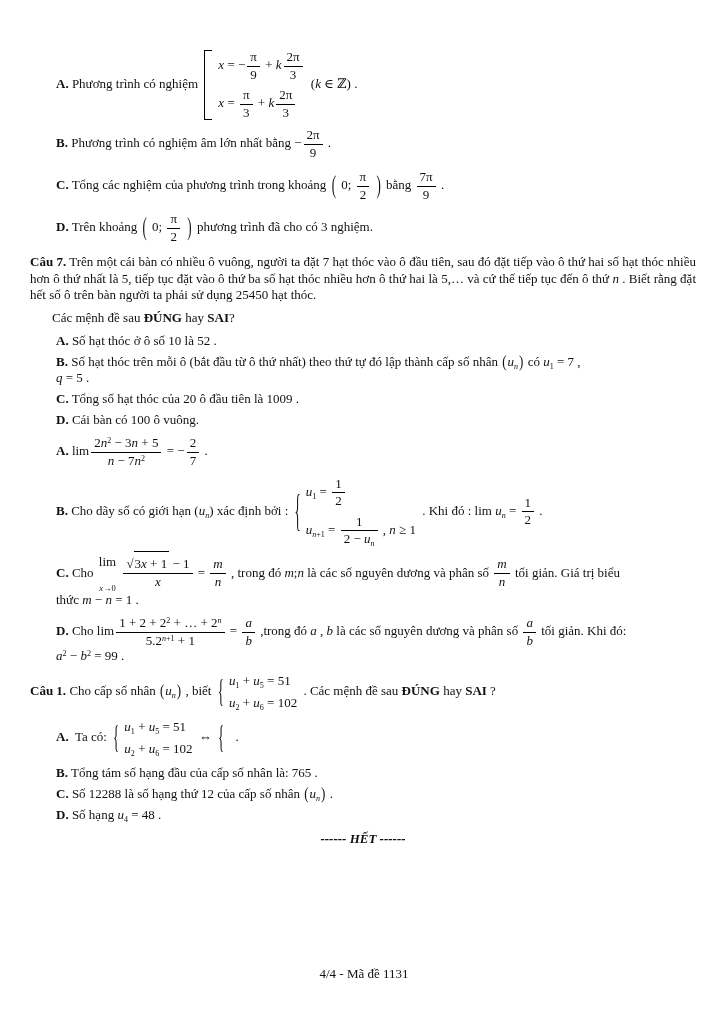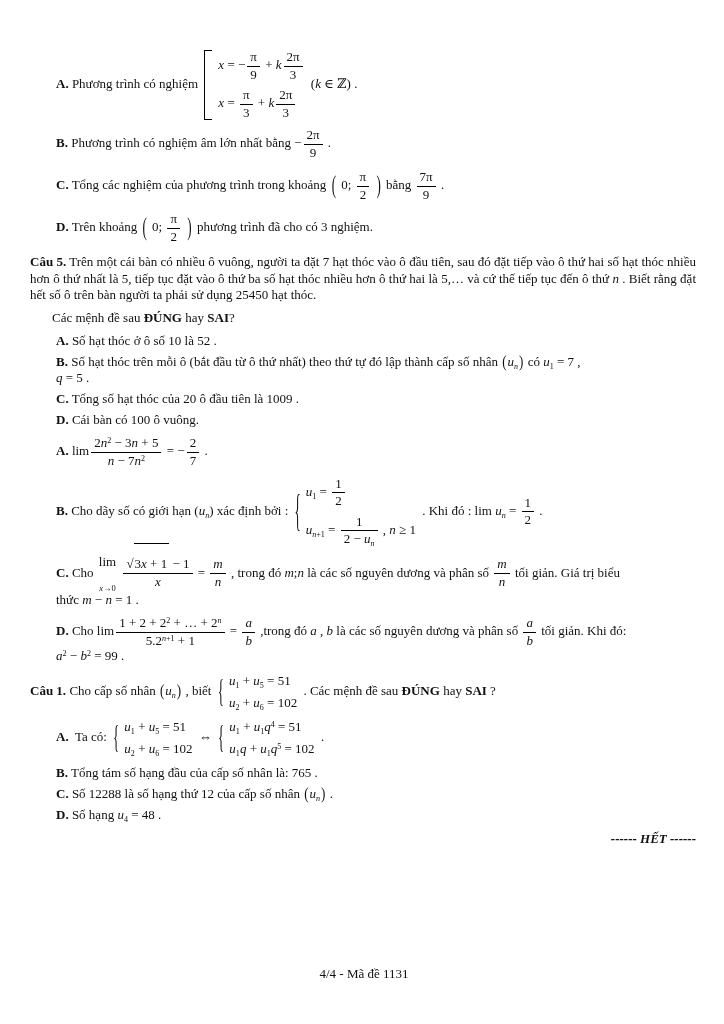--- a/index.html
+++ b/index.html
@@ -31,29 +31,29 @@
 
   
   pb{display:inline-block;transform:scaleY(1.9);transform-origin:center;margin:0 2px;}
   pb2{display:inline-block;transform:scaleY(1.3);transform-origin:center;margin:0 1px;}
 
   
   lm{display:inline-flex;flex-direction:column;align-items:center;vertical-align:middle;line-height:1;margin:0 2px;}
   lm lu{display:block;font-size:8.5px;line-height:1;margin-top:16px;text-decoration:none;}
 
   
-  sq{border-top:1px solid #000;padding:12px 2px 0 1px;}
+  sq{border-top:1px solid #000;padding:4px 2px 0 1px;}
 
   .stem{text-align:justify;margin:4px 0 2px;}
   .prompt{padding-left:22px;margin:7px 0;}
   .opts{padding-left:26px;}
   .opt{margin:5px 0;}
   .q1opts .opt{margin:8px 0 10px;}
   .opt.tallform{margin:8px 0;}
-  .end{text-align:right;font-weight:bold;font-style:italic;margin-top:8px;}
+  .end{text-align:center;font-weight:bold;font-style:italic;margin-top:8px;}
   .footer{position:absolute;left:4px;right:0;bottom:42px;text-align:center;}
 </style>
 </head>
 <body>
 
 <div class="page">
 
   <section class="opts q1opts">
     <p class="opt tallform"><b>A.</b> Phương trình có nghiệm <sys>
           <sqb></sqb>
@@ -61,21 +61,21 @@
             <rw><i>x</i> = −<f><n>π</n><d>9</d></f> + <i>k</i><f><n>2π</n><d>3</d></f></rw>
             <rw><i>x</i> = <f><n>π</n><d>3</d></f> + <i>k</i><f><n>2π</n><d>3</d></f></rw>
           </stk>
         </sys> (<i>k</i> ∈ ℤ) .</p>
     <p class="opt"><b>B.</b> Phương trình có nghiệm âm lớn nhất bằng −<f><n>2π</n><d>9</d></f> .</p>
     <p class="opt"><b>C.</b> Tổng các nghiệm của phương trình trong khoảng <pb>(</pb> 0; <f><n>π</n><d>2</d></f> <pb>)</pb> bằng <f><n>7π</n><d>9</d></f> .</p>
     <p class="opt"><b>D.</b> Trên khoảng <pb>(</pb> 0; <f><n>π</n><d>2</d></f> <pb>)</pb> phương trình đã cho có 3 nghiệm.</p>
   </section>
 
   <section>
-    <p class="stem"><b>Câu 5.</b> Trên một cái bàn có nhiều ô vuông, người ta đặt 7 hạt thóc vào ô đầu tiên, sau đó đặt tiếp vào ô thứ hai số hạt thóc nhiều hơn ô thứ nhất là 5, tiếp tục đặt vào ô thứ ba số hạt thóc nhiều hơn ô thứ hai là 5,… và cứ thế tiếp tục đến ô thứ <i>n</i> . Biết rằng đặt hết số ô trên bàn người ta phải sử dụng 25450 hạt thóc.</p>
+    <p class="stem"><b>Câu 7.</b> Trên một cái bàn có nhiều ô vuông, người ta đặt 7 hạt thóc vào ô đầu tiên, sau đó đặt tiếp vào ô thứ hai số hạt thóc nhiều hơn ô thứ nhất là 5, tiếp tục đặt vào ô thứ ba số hạt thóc nhiều hơn ô thứ hai là 5,… và cứ thế tiếp tục đến ô thứ <i>n</i> . Biết rằng đặt hết số ô trên bàn người ta phải sử dụng 25450 hạt thóc.</p>
     <p class="prompt">Các mệnh đề sau <b>ĐÚNG</b> hay <b>SAI</b>?</p>
     <div class="opts">
       <p class="opt"><b>A.</b> Số hạt thóc ở ô số 10 là 52 .</p>
       <p class="opt"><b>B.</b> Số hạt thóc trên mỗi ô (bắt đầu từ ô thứ nhất) theo thứ tự đó lập thành cấp số nhân <pb2>(</pb2><i>u<sub>n</sub></i><pb2>)</pb2> có <i>u</i><sub>1</sub> = 7 ,<br><i>q</i> = 5 .</p>
       <p class="opt"><b>C.</b> Tổng số hạt thóc của 20 ô đầu tiên là 1009 .</p>
       <p class="opt"><b>D.</b> Cái bàn có 100 ô vuông.</p>
     </div>
   </section>
 
   <section>
@@ -103,24 +103,20 @@
         </sys> . Các mệnh đề sau <b>ĐÚNG</b> hay <b>SAI</b> ?</p>
     <div class="opts">
       <p class="opt tallform"><b>A.</b>&nbsp; Ta có: <sys>
             <cb>{</cb>
             <stk>
               <rw><i>u</i><sub>1</sub> + <i>u</i><sub>5</sub> = 51</rw>
               <rw><i>u</i><sub>2</sub> + <i>u</i><sub>6</sub> = 102</rw>
             </stk>
           </sys> ⇔ <sys>
             <cb>{</cb>
-            <stk>
-              <rw><i>u</i><sub>1</sub> + <i>u</i><sub>1</sub><i>q</i><sup>4</sup> = 51</rw>
-              <rw><i>u</i><sub>1</sub><i>q</i> + <i>u</i><sub>1</sub><i>q</i><sup>5</sup> = 102</rw>
-            </stk>
           </sys> .</p>
       <p class="opt"><b>B.</b> Tổng tám số hạng đầu của cấp số nhân là: 765 .</p>
       <p class="opt"><b>C.</b> Số 12288 là số hạng thứ 12 của cấp số nhân <pb2>(</pb2><i>u<sub>n</sub></i><pb2>)</pb2> .</p>
       <p class="opt"><b>D.</b> Số hạng <i>u</i><sub>4</sub> = 48 .</p>
     </div>
   </section>
 
   <p class="end">------ HẾT ------</p>
 
   <p class="footer">4/4 - Mã đề 1131</p>

